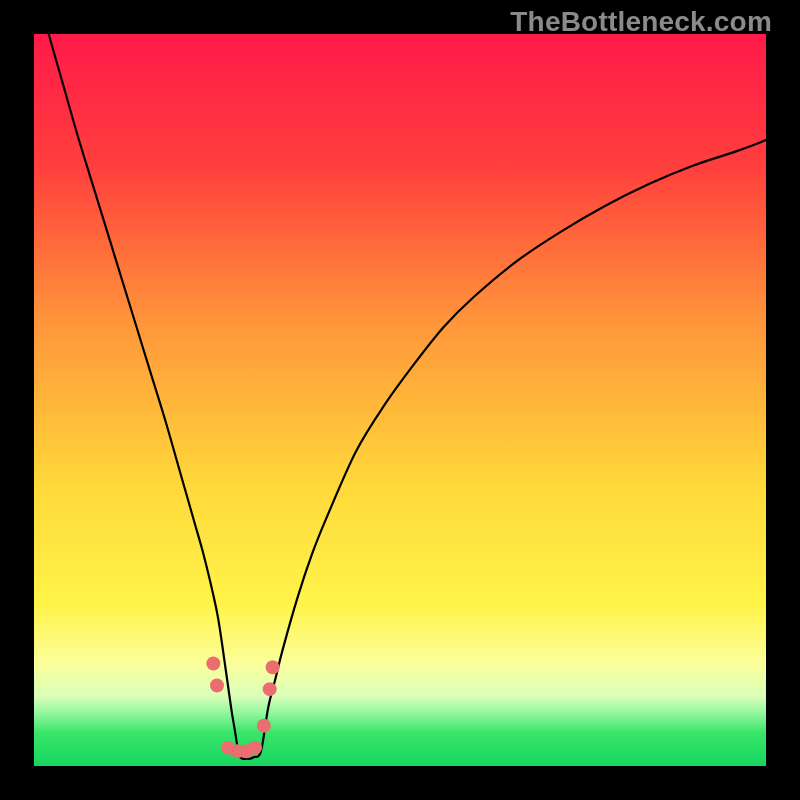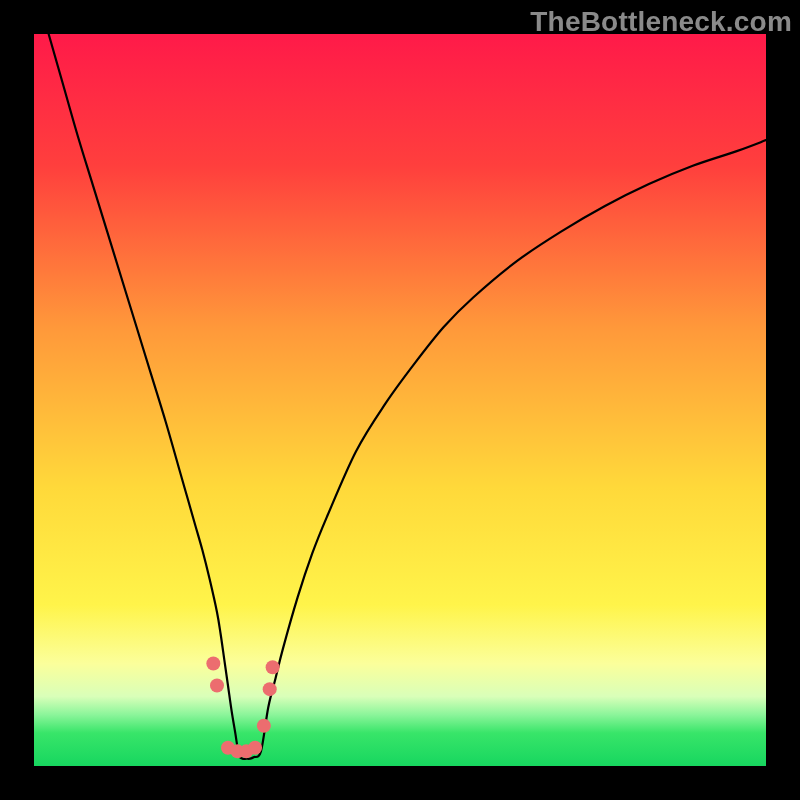--- a/index.html
+++ b/index.html
@@ -22,21 +22,21 @@
     position: absolute;
     left: 34px;
     top: 34px;
     width: 732px;
     height: 732px;
     overflow: hidden;
   }
   .watermark {
     position: absolute;
     top: 6px;
-    right: 8px;
+    right: 28px;
     font-family: Arial, Helvetica, sans-serif;
     font-size: 28px;
     font-weight: 600;
     color: #8a8a8a;
     letter-spacing: 0.2px;
     margin-left: 44px;
   }
   svg { display: block; }
 </style>
 </head>

